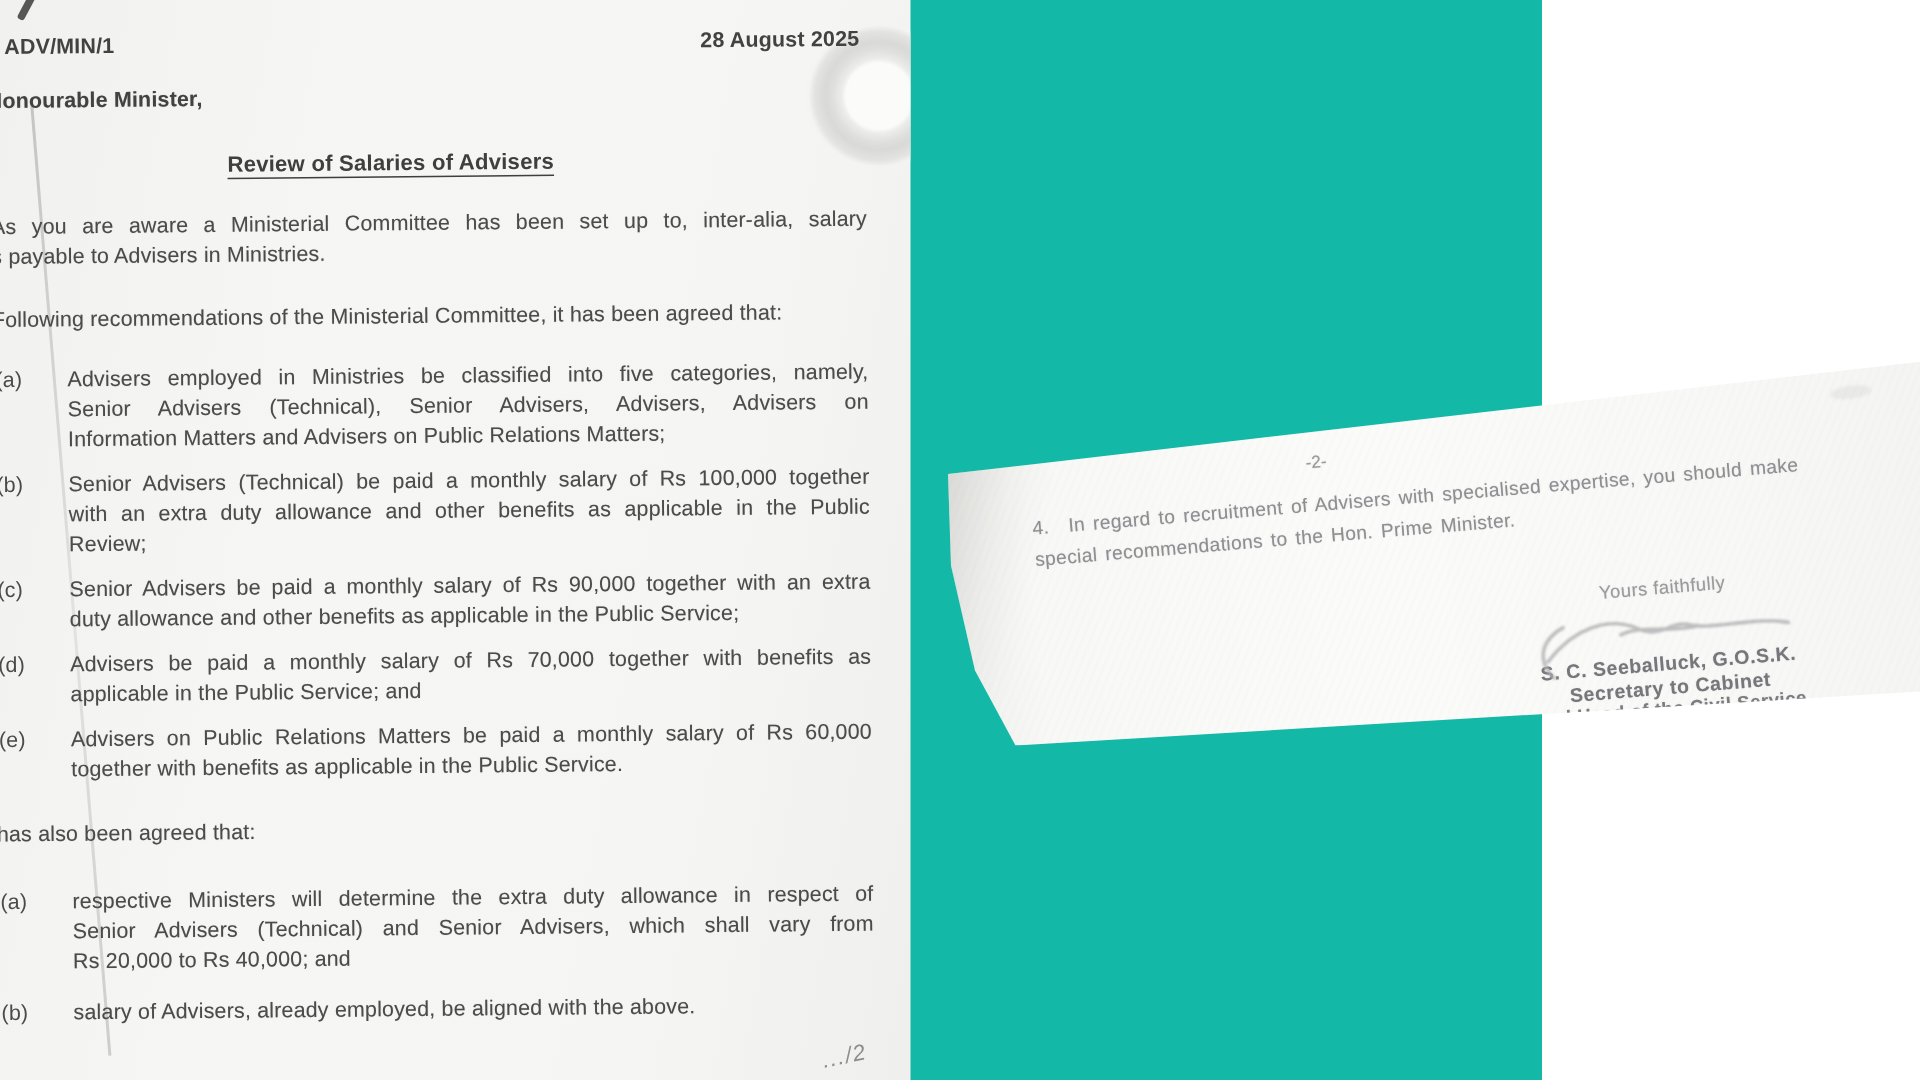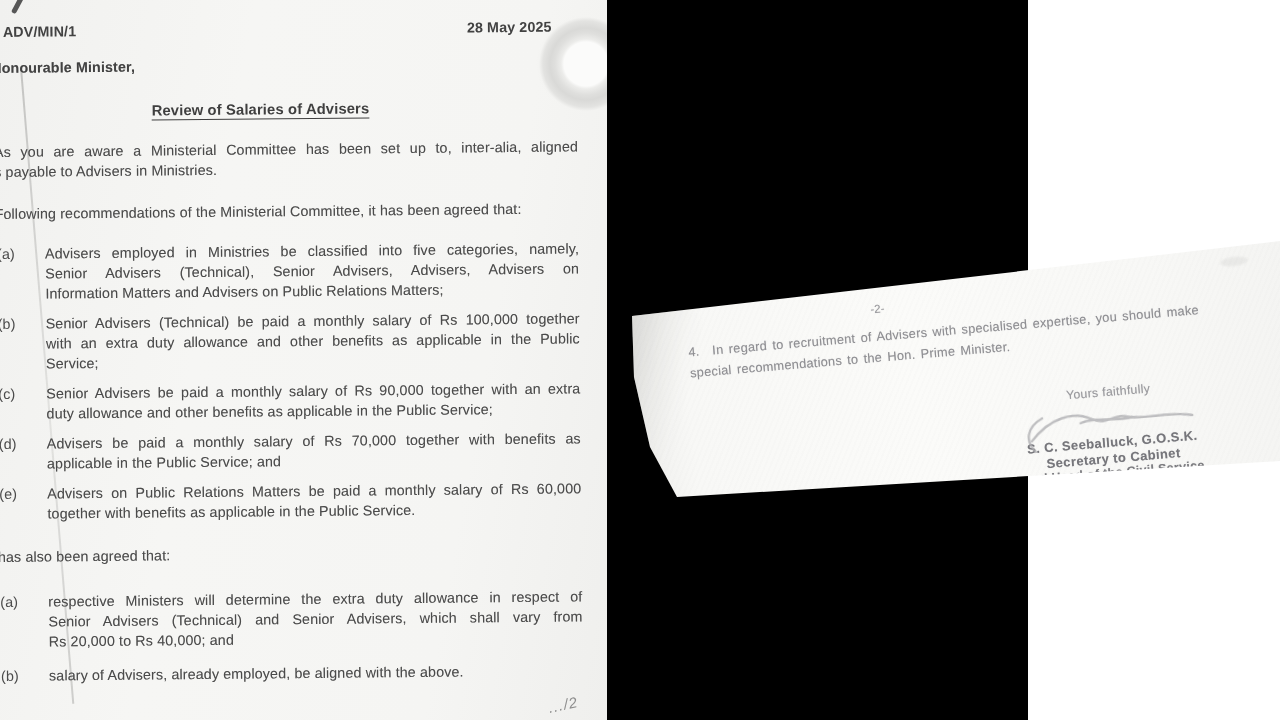--- a/index.html
+++ b/index.html
@@ -1,17 +1,17 @@
 <!DOCTYPE html>
 <html><head>
 <meta charset="utf-8">
 <style>
   html,body{margin:0;padding:0;width:1280px;height:720px;background:#ffffff;overflow:hidden;
             font-family:"Liberation Sans", sans-serif;}
-  .stage{position:relative;width:1028px;height:720px;background:#000000;}
+  .stage{position:relative;width:1028px;height:720px;background:#14b8a6;}
 
   
   .page1{position:absolute;left:0;top:0;width:607px;height:720px;overflow:hidden;
          background:linear-gradient(100deg,#f1f1ef,#f6f6f4 35%,#f5f5f3 75%,#efefed);}
   .corner-mark{position:absolute;left:15px;top:-4px;width:5px;height:18px;background:#3c3c3c;
          transform:rotate(28deg);border-radius:2px;opacity:.85;}
   .crease{position:absolute;left:20px;top:68px;width:2px;height:638px;
          background:linear-gradient(180deg,rgba(140,140,138,.45),rgba(165,165,162,.22) 55%,rgba(140,140,138,.38));
          transform:rotate(-4.7deg);transform-origin:top left;filter:blur(.5px);}
   .hole{position:absolute;left:536px;top:14px;width:100px;height:100px;border-radius:50%;
@@ -71,46 +71,46 @@
 <div class="stage" data-name="scanned-letter-view">
 
   <div class="page1" data-name="letter-page-1">
     <div class="corner-mark" data-name="corner-mark"></div>
     <div class="crease" data-name="paper-crease"></div>
     <div class="hole" data-name="hole-punch-ring"></div>
 
     <div class="p1-content" data-name="page1-content">
       <div class="refs" data-name="reference-row">
         <span data-name="reference-number">ADV/MIN/1</span>
-        <span class="date" data-name="letter-date">28 May 2025</span>
+        <span class="date" data-name="letter-date">28 August 2025</span>
       </div>
       <div class="salutation line" data-name="salutation">Honourable Minister,</div>
       <div class="heading-row" data-name="heading-row">
         <span class="heading" data-name="letter-subject-heading">Review of Salaries of Advisers</span>
       </div>
       <div data-name="page1-body">
           <div class="para" data-name="intro-para">
-            <div class="line just" data-name="text-line"><span>As you are aware a Ministerial Committee has been set up to, </span><span class="it">inter-alia,</span><span> aligned</span></div>
+            <div class="line just" data-name="text-line"><span>As you are aware a Ministerial Committee has been set up to, </span><span class="it">inter-alia,</span><span> salary</span></div>
             <div class="line" data-name="text-line"><span>s payable to Advisers in Ministries.</span></div>
           </div>
           <div class="para" data-name="recommendations-para">
             <div class="line" data-name="text-line"><span>Following recommendations of the Ministerial Committee, it has been agreed that:</span></div>
           </div>
           <div class="list" data-name="categories-list">
             <div class="li" data-name="list-item">
               <span class="marker" data-name="list-marker">(a)</span>
               <div class="line just" data-name="text-line"><span>Advisers employed in Ministries be classified into five categories, namely,</span></div>
               <div class="line just" data-name="text-line"><span>Senior Advisers (Technical), Senior Advisers, Advisers, Advisers on</span></div>
               <div class="line" data-name="text-line"><span>Information Matters and Advisers on Public Relations Matters;</span></div>
             </div>
             <div class="li" data-name="list-item">
               <span class="marker" data-name="list-marker">(b)</span>
               <div class="line just" data-name="text-line"><span>Senior Advisers (Technical) be paid a monthly salary of Rs 100,000 together</span></div>
               <div class="line just" data-name="text-line"><span>with an extra duty allowance and other benefits as applicable in the Public</span></div>
-              <div class="line" data-name="text-line"><span>Service;</span></div>
+              <div class="line" data-name="text-line"><span>Review;</span></div>
             </div>
             <div class="li" data-name="list-item">
               <span class="marker" data-name="list-marker">(c)</span>
               <div class="line just" data-name="text-line"><span>Senior Advisers be paid a monthly salary of Rs 90,000 together with an extra</span></div>
               <div class="line" data-name="text-line"><span>duty allowance and other benefits as applicable in the Public Service;</span></div>
             </div>
             <div class="li" data-name="list-item">
               <span class="marker" data-name="list-marker">(d)</span>
               <div class="line just" data-name="text-line"><span>Advisers be paid a monthly salary of Rs 70,000 together with benefits as</span></div>
               <div class="line" data-name="text-line"><span>applicable in the Public Service; and</span></div>

